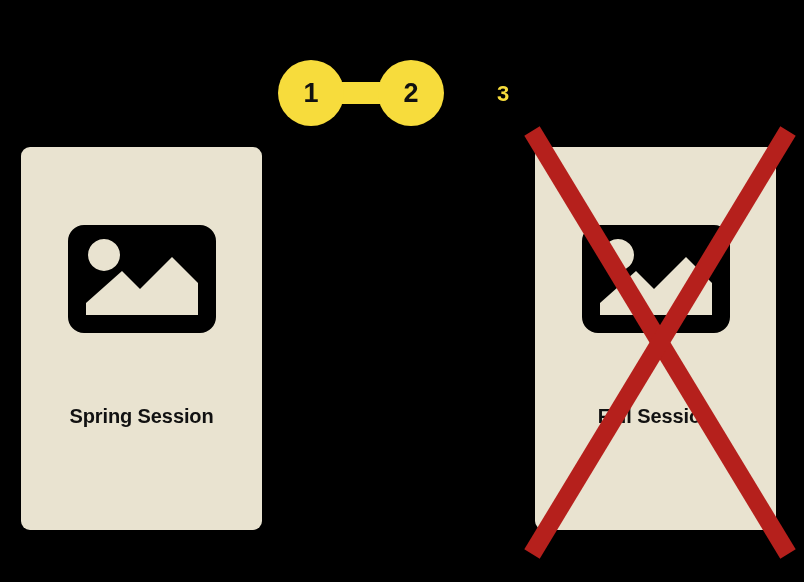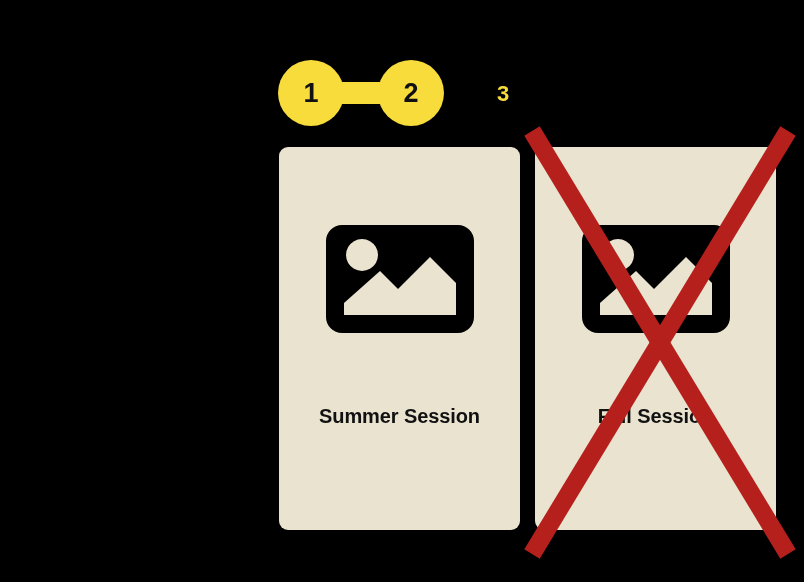--- a/index.html
+++ b/index.html
@@ -126,33 +126,33 @@
 
   <div id="stepper">
     <div class="step-connector"></div>
     <div class="step-node n1">1</div>
     <div class="step-node n2">2</div>
     <div class="step-plain">3</div>
   </div>
 
   <div id="cards">
 
-
-    <div class="card c1">
+    <div class="card c0">
       <div class="thumb">
         <svg viewBox="0 0 148 108" xmlns="http://www.w3.org/2000/svg">
           <path fill="#000000" fill-rule="evenodd" d="
             M16,0 H132 A16,16 0 0 1 148,16 V92 A16,16 0 0 1 132,108
             H16 A16,16 0 0 1 0,92 V16 A16,16 0 0 1 16,0 Z
             M36,14 a16,16 0 1 0 0.01,0 Z
             M18,90 H130 V58 L104,32 L72,64 L54,46 L18,78 Z"></path>
         </svg>
       </div>
-      <div class="card-label">Summer Session</div>
+      <div class="card-label">Spring Session</div>
     </div>
+
 
     <div class="card c2">
       <div class="thumb">
         <svg viewBox="0 0 148 108" xmlns="http://www.w3.org/2000/svg">
           <path fill="#000000" fill-rule="evenodd" d="
             M16,0 H132 A16,16 0 0 1 148,16 V92 A16,16 0 0 1 132,108
             H16 A16,16 0 0 1 0,92 V16 A16,16 0 0 1 16,0 Z
             M36,14 a16,16 0 1 0 0.01,0 Z
             M18,90 H130 V58 L104,32 L72,64 L54,46 L18,78 Z"></path>
         </svg>

